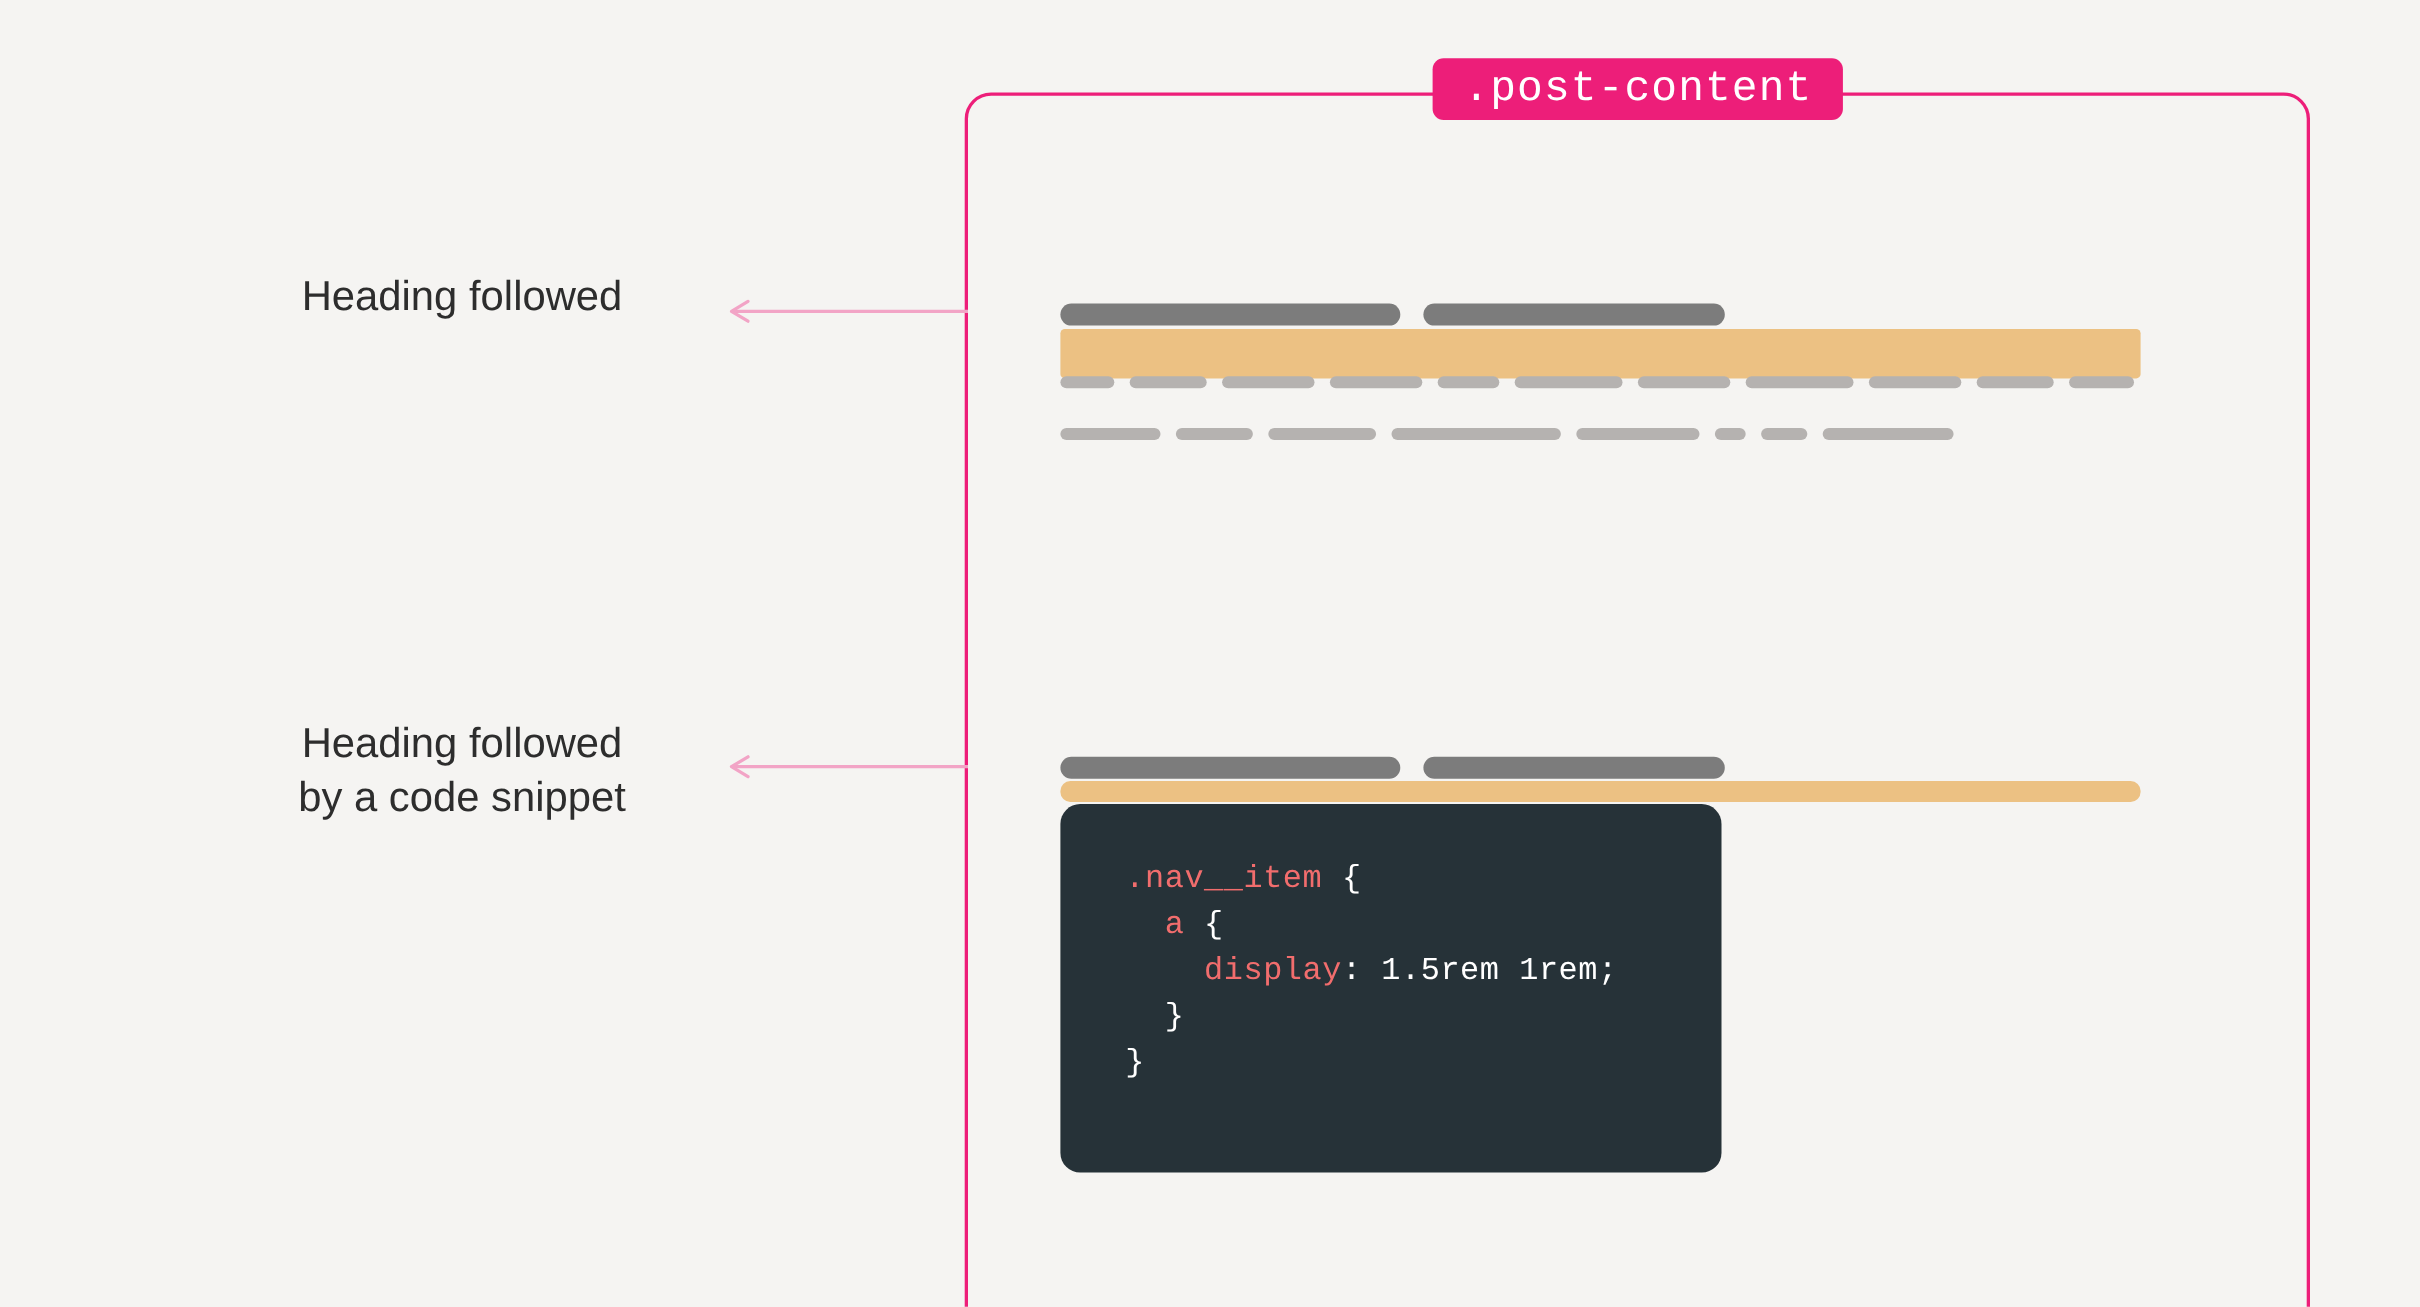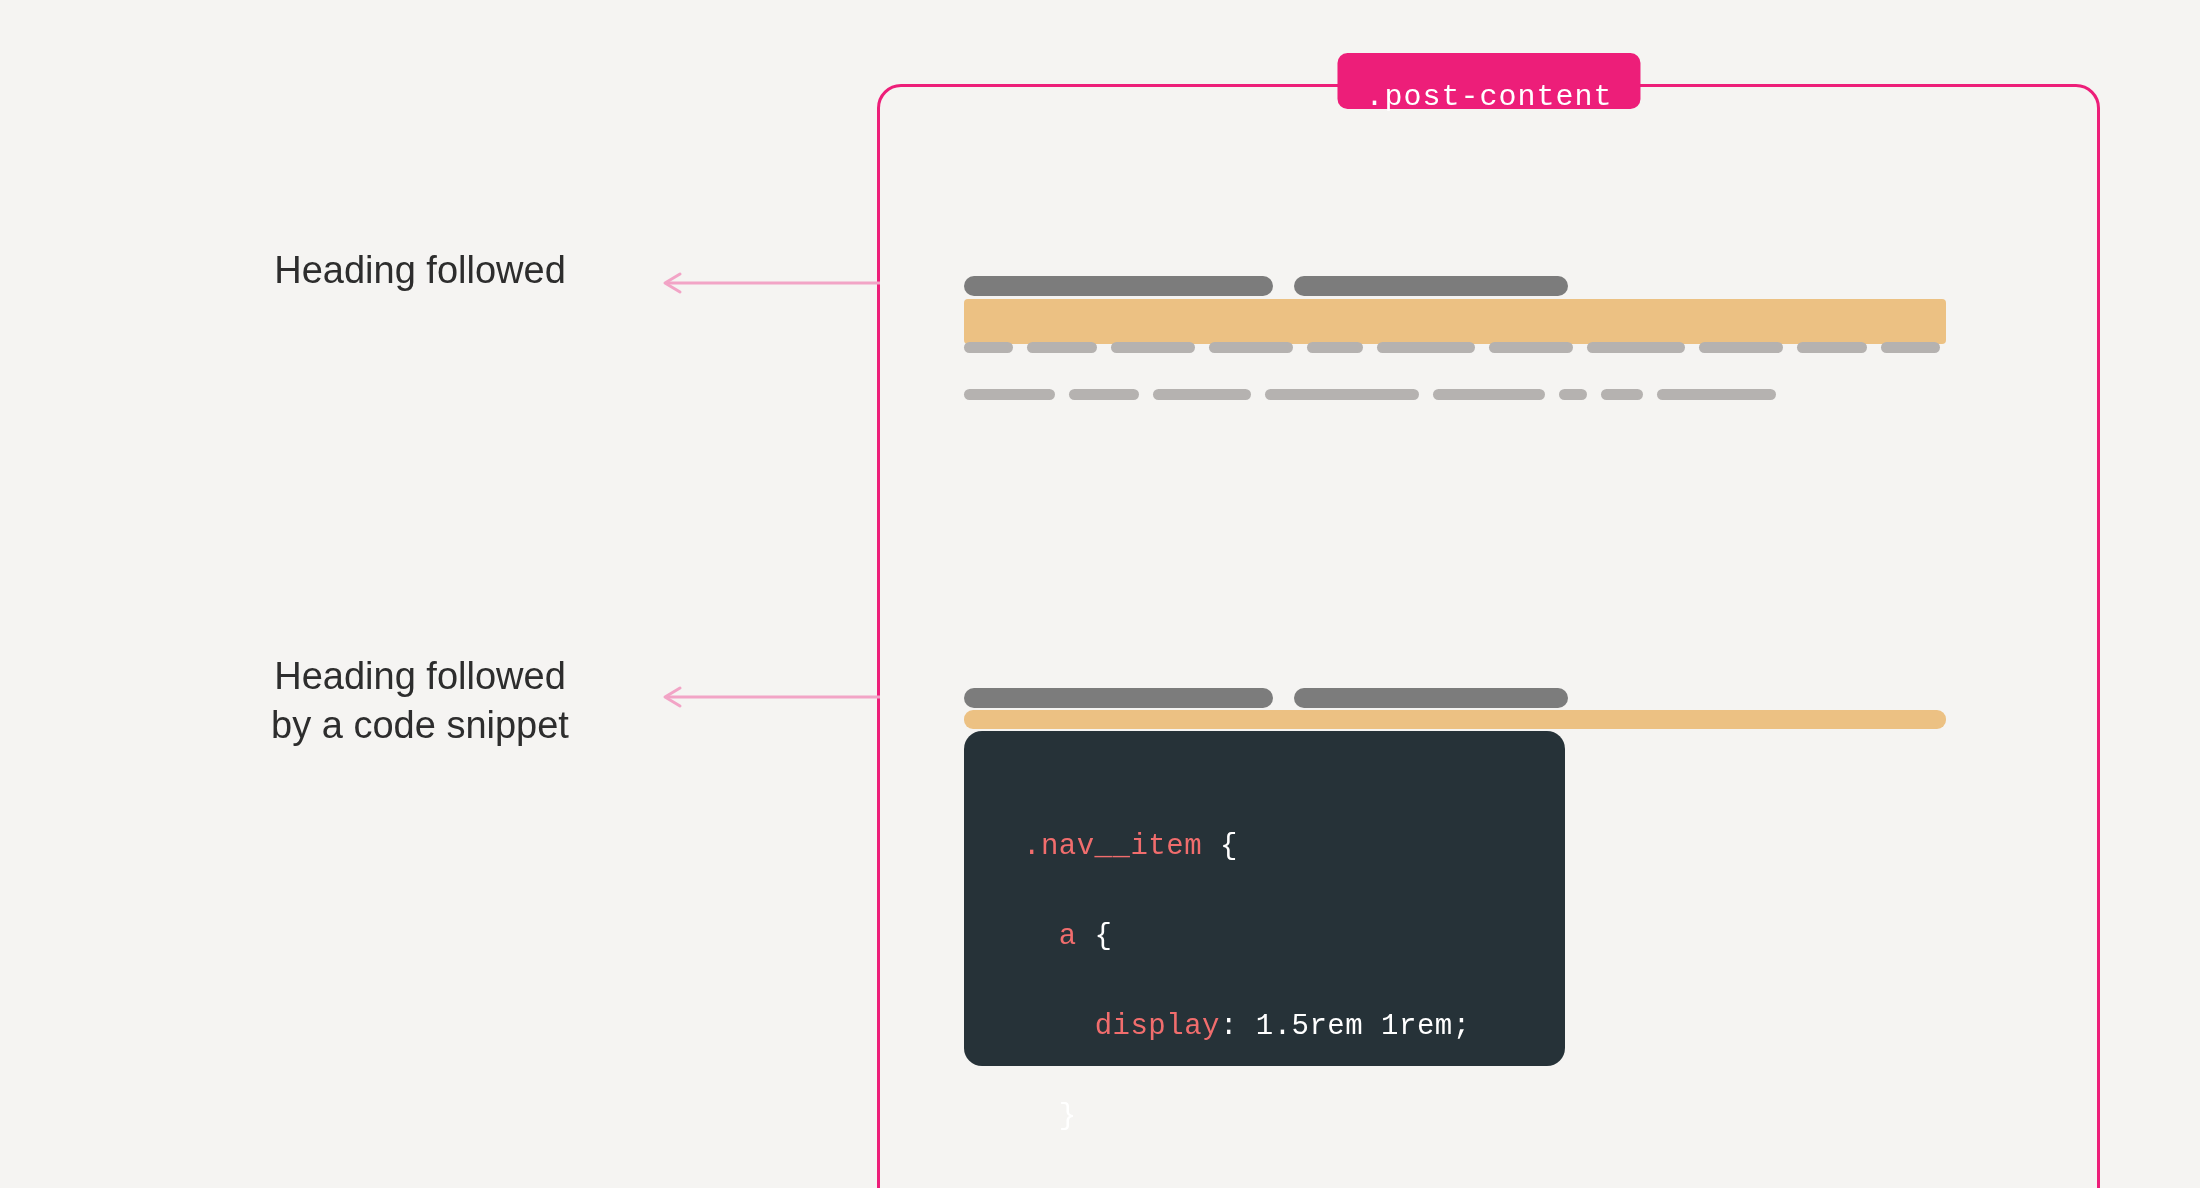--- a/index.html
+++ b/index.html
@@ -21,22 +21,22 @@
 
   
   .frame{
     position:absolute;left:877px;top:84px;width:1223px;height:1250px;
     border:3px solid var(--accent-pink);border-radius:24px;background:transparent;
   }
   .badge{
     position:absolute;left:1489px;top:53px;transform:translateX(-50%);
     background:var(--accent-pink);color:#fff;border-radius:10px;
     font-family:"Liberation Mono","DejaVu Sans Mono",monospace;
-    font-size:30px;letter-spacing:1px;line-height:56px;height:56px;
-    padding:16px 28px;white-space:nowrap;z-index:5;
+    font-size:39px;letter-spacing:1px;line-height:56px;height:56px;
+    padding:0 28px;white-space:nowrap;z-index:5;
   }
 
   
   .annotation{
     position:absolute;left:200px;width:440px;text-align:center;
     color:var(--label-text);font-size:38px;line-height:49px;
   }
   .annotation-1{top:246px;}
   .annotation-2{top:652px;}
   .annotation-line{display:block;}
@@ -62,21 +62,21 @@
 
   
   .code-block{
     position:absolute;left:964px;top:731px;width:601px;height:335px;
     background:var(--code-bg);border-radius:18px;z-index:3;
     padding:47px 0 0 59px;
     font-family:"Liberation Mono","DejaVu Sans Mono",monospace;
     font-size:29px;line-height:42px;letter-spacing:.5px;
     color:var(--code-plain);
   }
-  .code-line{white-space:pre;margin-top:48px;}
+  .code-line{white-space:pre;}
   .tok-plain{color:var(--code-plain);}
   .tok-keyword{color:var(--code-keyword);}
 </style>
 </head>
 <body>
 
 <div class="stage">
 
   <div class="frame"></div>
   <div class="badge">.post-content</div>

